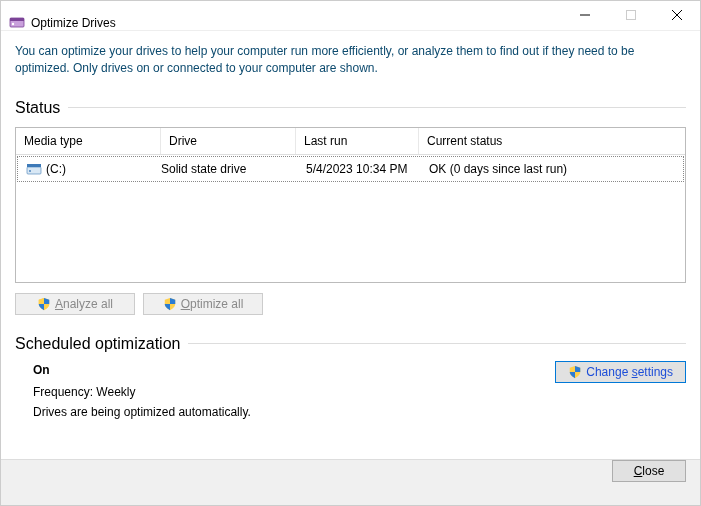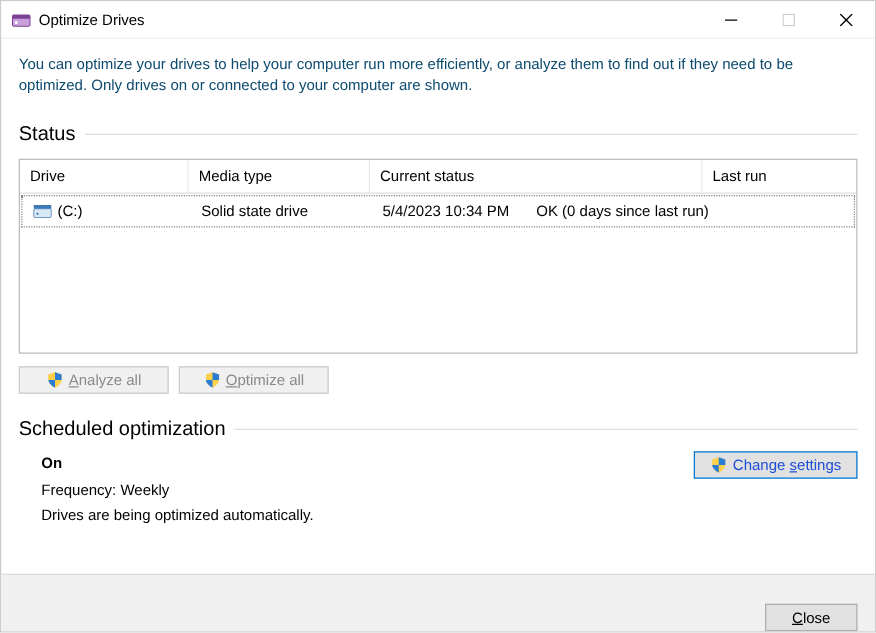--- a/index.html
+++ b/index.html
@@ -1,19 +1,19 @@
 <!DOCTYPE html>
 <html><head>
   <meta charset="utf-8">
   <style>
     * { box-sizing: border-box; margin: 0; padding: 0; font-family: "Segoe UI", Tahoma, sans-serif; }
     body { width: 701px; height: 506px; background: #fff; border: 1px solid #ccc; display: flex; flex-direction: column; overflow: hidden; font-size: 12px; }
 
     
-    .title-bar { height: 30px; display: flex; align-items: center; padding-left: 8px; background: #fff; border-bottom: 1px solid #eee; }
+    .title-bar { height: 30px; display: flex; align-items: flex-end; padding-left: 8px; background: #fff; border-bottom: 1px solid #eee; }
     .title-icon { width: 16px; height: 16px; margin-right: 6px; }
     .title-text { font-size: 12px; color: #000; }
     .window-controls { margin-left: auto; display: flex; }
     .win-btn { width: 46px; height: 30px; display: flex; align-items: center; justify-content: center; background: transparent; border: none; color: #000; }
     .win-btn svg { width: 10px; height: 10px; }
     .win-btn.max { color: #ccc; }
 
     
     .content { padding: 12px 14px 0 14px; flex: 1; display: flex; flex-direction: column; }
     .intro-text { font-size: 12px; color: #0c4a6e; line-height: 1.4; margin-bottom: 22px; }
@@ -48,21 +48,21 @@
 
     
     .sched-body { padding: 0 0 0 18px; font-size: 12px; color: #000; }
     .sched-body .on { font-weight: 600; margin-bottom: 8px; }
     .sched-body .line { margin-bottom: 6px; }
     .sched-row { display: flex; align-items: flex-start; gap: 20px; }
     .sched-row .left { flex: 1; }
     .sched-row .right { margin-top: -2px; }
 
     
-    .footer { height: 46px; background: #f0f0f0; border-top: 1px solid #ddd; display: flex; align-items: flex-end; justify-content: flex-end; padding: 0 14px; }
+    .footer { height: 46px; background: #f0f0f0; border-top: 1px solid #ddd; display: flex; align-items: flex-start; justify-content: flex-end; padding: 0 14px; }
     .footer .win-button { min-width: 74px; }
   </style>
 </head>
 <body>
 
 <div class="title-bar">
   <svg class="title-icon" viewBox="0 0 16 16">
     <rect x="1" y="4" width="14" height="9" rx="1" fill="#c9a0dc" stroke="#7b4397" stroke-width="0.8"></rect>
     <rect x="1" y="4" width="14" height="3" fill="#7b4397"></rect>
     <circle cx="4" cy="10" r="1.2" fill="#fff"></circle>
@@ -91,24 +91,24 @@
 <div class="content">
   <div class="intro-text">You can optimize your drives to help your computer run more efficiently, or analyze them to find out if they need to be optimized. Only drives on or connected to your computer are shown.</div>
 
   <div class="section-header">
     <span class="label">Status</span>
     <div class="rule"></div>
   </div>
 
   <div class="drive-table">
     <div class="drive-header">
+      <div class="col col-media">Media type</div>
       <div class="col col-drive">Drive</div>
-      <div class="col col-media">Media type</div>
+      <div class="col col-last">Last run</div>
       <div class="col col-status">Current status</div>
-      <div class="col col-last">Last run</div>
     </div>
     <div class="drive-body">
       <div class="drive-row">
         <div class="cell col-drive">
           <svg class="drive-icon" viewBox="0 0 16 16">
             <rect x="1" y="6" width="14" height="7" rx="1" fill="#d9e8f5" stroke="#5a8cbf" stroke-width="0.7"></rect>
             <rect x="1" y="3" width="14" height="3" fill="#3e7ab8"></rect>
             <circle cx="4" cy="10" r="0.9" fill="#3e7ab8"></circle>
           </svg>
           <span>(C:)</span>

